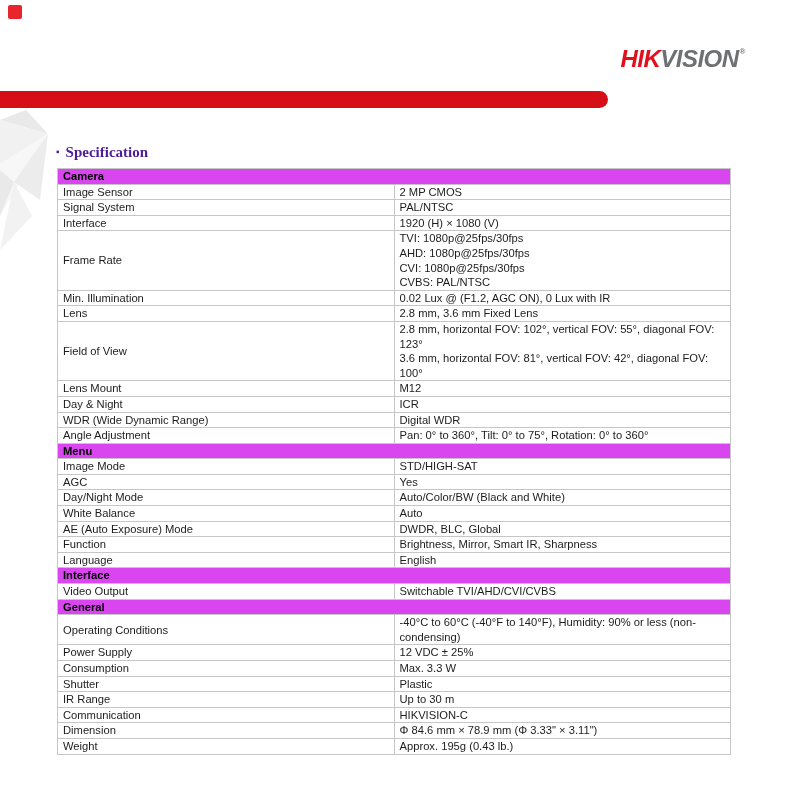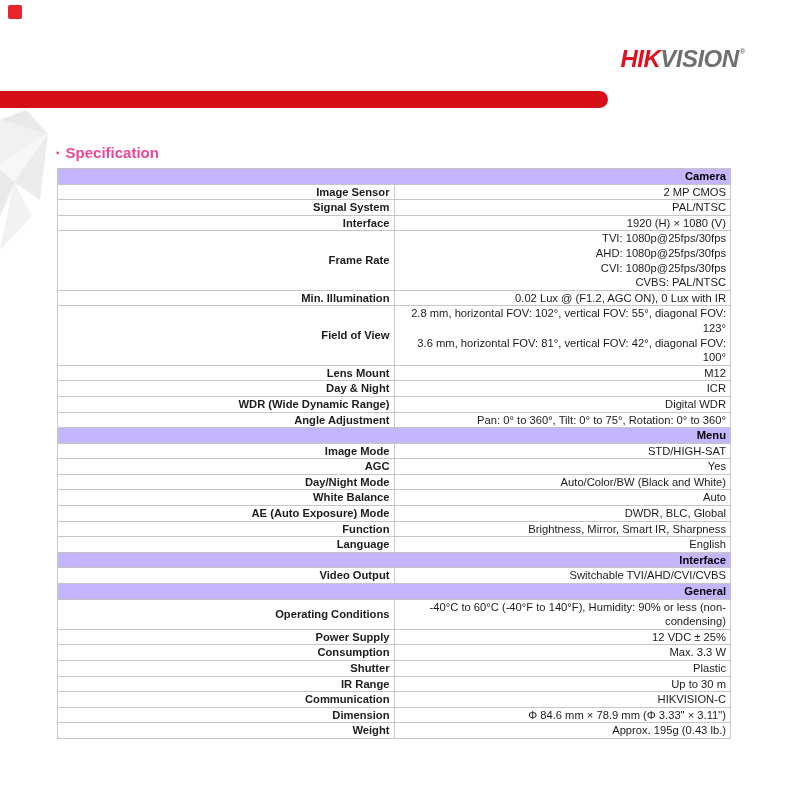--- a/index.html
+++ b/index.html
@@ -1,21 +1,21 @@
 <!DOCTYPE html>
 <html><head>
 <meta charset="utf-8">
 <style>
   html,body{margin:0;padding:0;}
   body{
     width:786px;height:786px;background:#ffffff;
     font-family:"Liberation Sans", sans-serif;
     position:relative;overflow:hidden;
   }
-  .page{position:absolute;inset:0;background:#ffffff;text-align:right;}
+  .page{position:absolute;inset:0;background:#ffffff;}
 
   
   .marker{
     position:absolute;left:8px;top:5px;width:14px;height:14px;
     background:#e8242c;border-radius:2px;
   }
 
   
   .logo{
     position:absolute;top:45px;right:41px;
@@ -31,38 +31,38 @@
     position:absolute;left:0;top:91px;width:608px;height:17px;
     background:#d60e18;border-radius:0 9px 9px 0;
   }
 
   
   .watermark{position:absolute;left:0;top:110px;}
 
   
   .heading{
     position:absolute;left:56px;top:144px;margin:0;
-    font-size:15px;font-weight:bold;color:#ec4899;
+    font-size:15px;font-weight:bold;color:#4c1d95;font-family:Liberation Serif, serif;
   }
   .heading .bullet{font-size:10px;vertical-align:2px;margin-right:6px;}
 
   
   table.spec{
     position:absolute;left:57px;top:168px;width:674px;
     border-collapse:collapse;table-layout:fixed;
   }
   table.spec td{
     border:1px solid #c6c6c6;
     font-size:11.2px;line-height:14.6px;color:#1c1c1c;
     padding:0 4px 0 5px;vertical-align:middle;
   }
-  table.spec td.label{width:192px;font-weight:bold;}
+  table.spec td.label{width:192px;}
   table.spec td.value{white-space:pre-line;}
   table.spec tr.section-row td{
-    background:#c4b5fd;font-weight:bold;color:#000000;
+    background:#d946ef;font-weight:bold;color:#000000;
   }
 </style>
 </head>
 <body>
 
 <div class="page">
 
   <div class="marker"></div>
 
   <div class="logo"><span class="hik">HIK</span><span class="vision">VISION</span><span class="reg">®</span>
@@ -104,20 +104,24 @@
           <td class="value">TVI: 1080p@25fps/30fps
 AHD: 1080p@25fps/30fps
 CVI: 1080p@25fps/30fps
 CVBS: PAL/NTSC</td>
         </tr>
         <tr>
           <td class="label">Min. Illumination</td>
           <td class="value">0.02 Lux @ (F1.2, AGC ON), 0 Lux with IR</td>
         </tr>
         <tr>
+          <td class="label">Lens</td>
+          <td class="value">2.8 mm, 3.6 mm Fixed Lens</td>
+        </tr>
+        <tr>
           <td class="label">Field of View</td>
           <td class="value">2.8 mm, horizontal FOV: 102°, vertical FOV: 55°, diagonal FOV: 123°
 3.6 mm, horizontal FOV: 81°, vertical FOV: 42°, diagonal FOV: 100°</td>
         </tr>
         <tr>
           <td class="label">Lens Mount</td>
           <td class="value">M12</td>
         </tr>
         <tr>
           <td class="label">Day &amp; Night</td>

